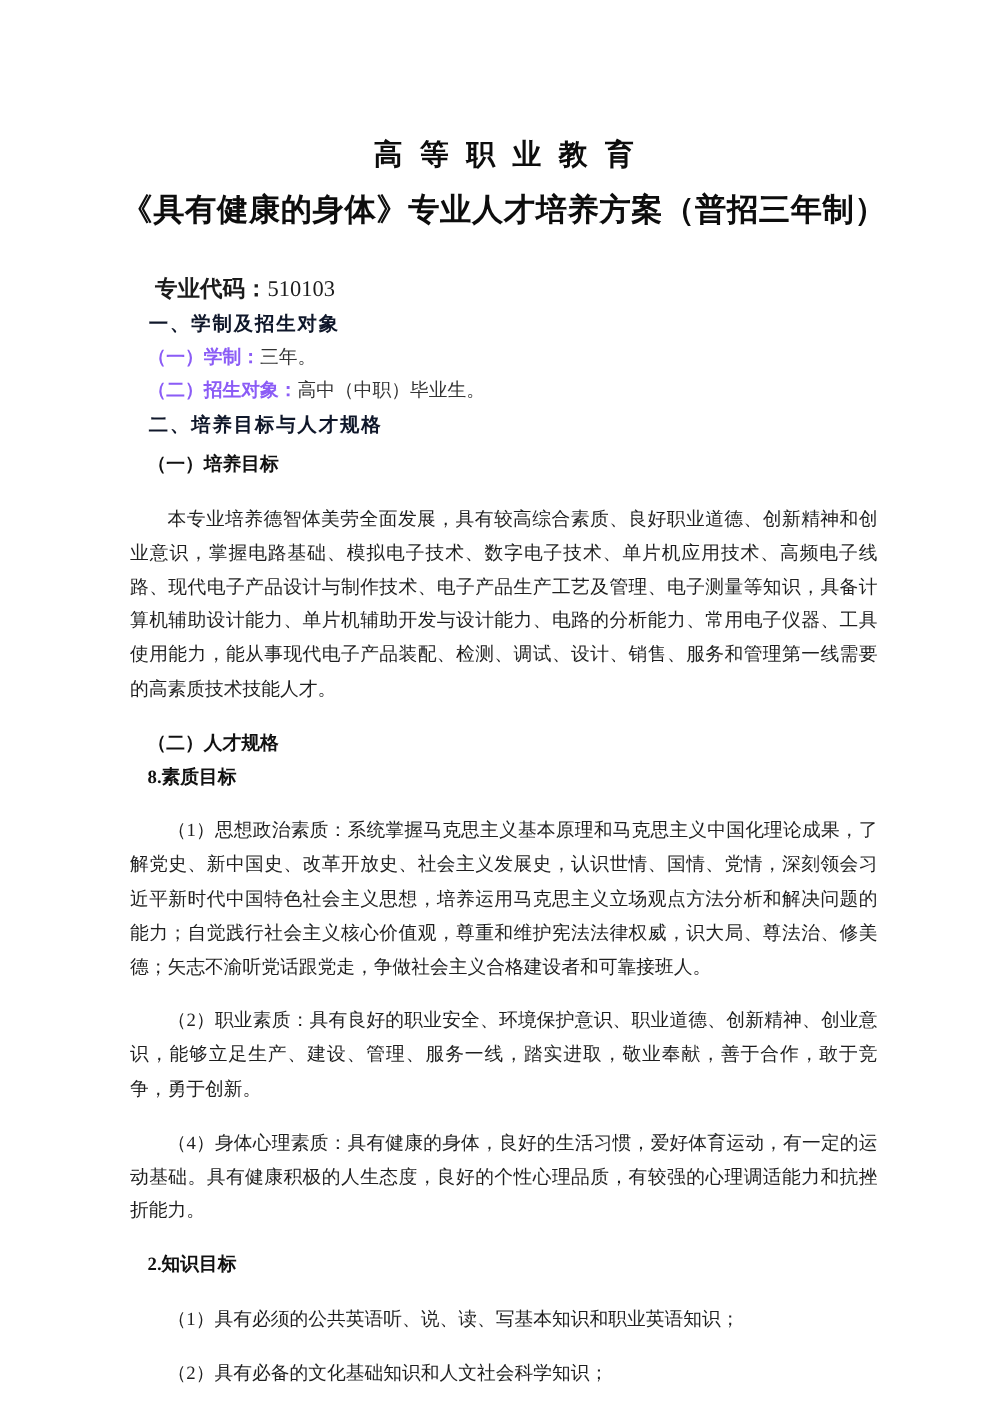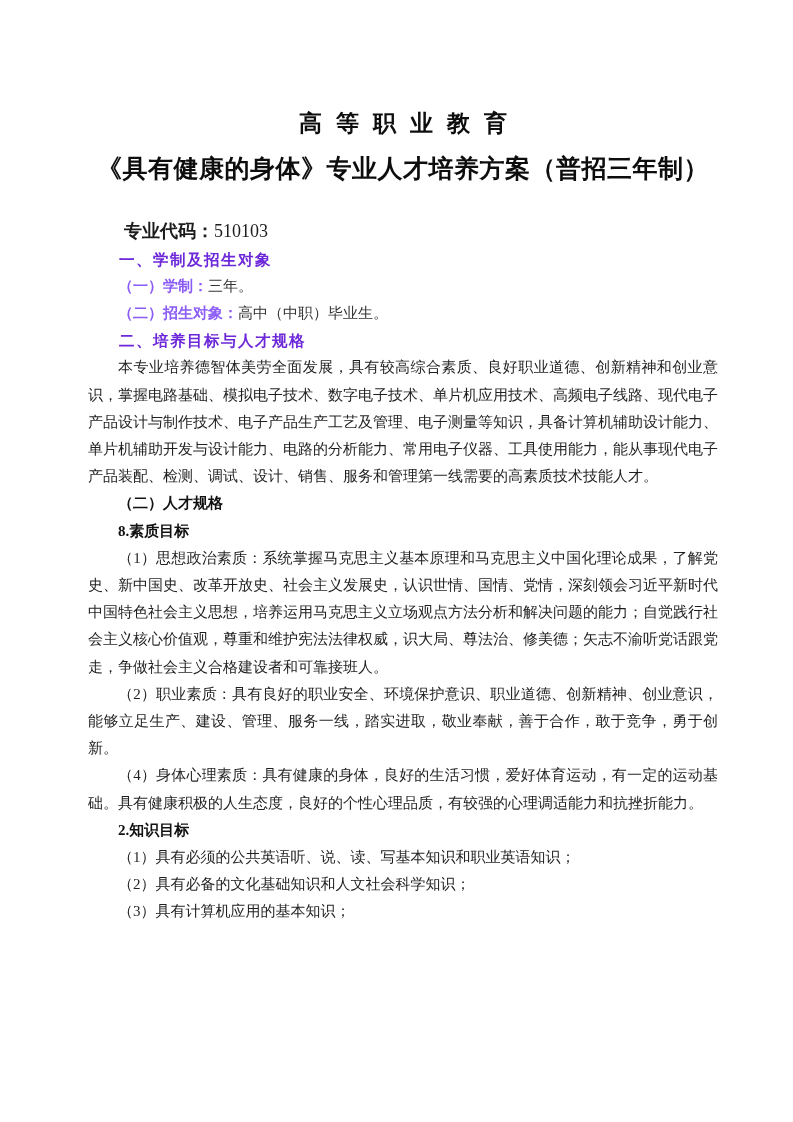--- a/index.html
+++ b/index.html
@@ -50,41 +50,41 @@
   }
   .code-line .lbl { font-weight: bold; }
   .sec-heading {
     margin: 0;
     font-family: "Liberation Sans", "DejaVu Sans", sans-serif;
     font-size: 15.5px;
     font-weight: 600;
     letter-spacing: 1.5px;
     text-indent: 2em;
     line-height: 27.2px;
-    color: #6d28d9;
+    color: #0f172a;
   }
   .item-line {
     margin: 0;
     font-size: 15px;
     text-indent: 2em;
     line-height: 27.2px;
     color: #333;
   }
   .item-line .lbl { font-weight: bold; color: #8b5cf6; }
   .sub-heading {
     margin: 0;
     font-size: 15px;
     font-weight: bold;
     text-indent: 2em;
     line-height: 27.2px;
     color: #111;
   }
   .sub-heading.gap { margin-top: 5px; }
   .para {
-    margin: 0;
+    margin: 16px;
     font-size: 15px;
     line-height: 27.2px;
     text-indent: 2em;
     text-align: justify;
     color: #1f1f1f;
   }
 </style>
 </head>
 <body>
 
@@ -98,20 +98,21 @@
 
   <h3 class="sec-heading">一、学制及招生对象</h3>
 
   <p class="item-line"><span class="lbl">（一）学制：</span><span>三年。</span></p>
 
   <p class="item-line"><span class="lbl">（二）招生对象：</span><span>高中（中职）毕业生。</span></p>
 
 
   <h3 class="sec-heading">二、培养目标与人才规格</h3>
 
+  <h4 class="sub-heading gap">（一）培养目标</h4>
 
   <p class="para">本专业培养德智体美劳全面发展，具有较高综合素质、良好职业道德、创新精神和创业意识，掌握电路基础、模拟电子技术、数字电子技术、单片机应用技术、高频电子线路、现代电子产品设计与制作技术、电子产品生产工艺及管理、电子测量等知识，具备计算机辅助设计能力、单片机辅助开发与设计能力、电路的分析能力、常用电子仪器、工具使用能力，能从事现代电子产品装配、检测、调试、设计、销售、服务和管理第一线需要的高素质技术技能人才。</p>
 
   <h4 class="sub-heading">（二）人才规格</h4>
 
   <h4 class="sub-heading">8.素质目标</h4>
 
   <p class="para">（1）思想政治素质：系统掌握马克思主义基本原理和马克思主义中国化理论成果，了解党史、新中国史、改革开放史、社会主义发展史，认识世情、国情、党情，深刻领会习近平新时代中国特色社会主义思想，培养运用马克思主义立场观点方法分析和解决问题的能力；自觉践行社会主义核心价值观，尊重和维护宪法法律权威，识大局、尊法治、修美德；矢志不渝听党话跟党走，争做社会主义合格建设者和可靠接班人。</p>
 
   <p class="para">（2）职业素质：具有良好的职业安全、环境保护意识、职业道德、创新精神、创业意识，能够立足生产、建设、管理、服务一线，踏实进取，敬业奉献，善于合作，敢于竞争，勇于创新。</p>

